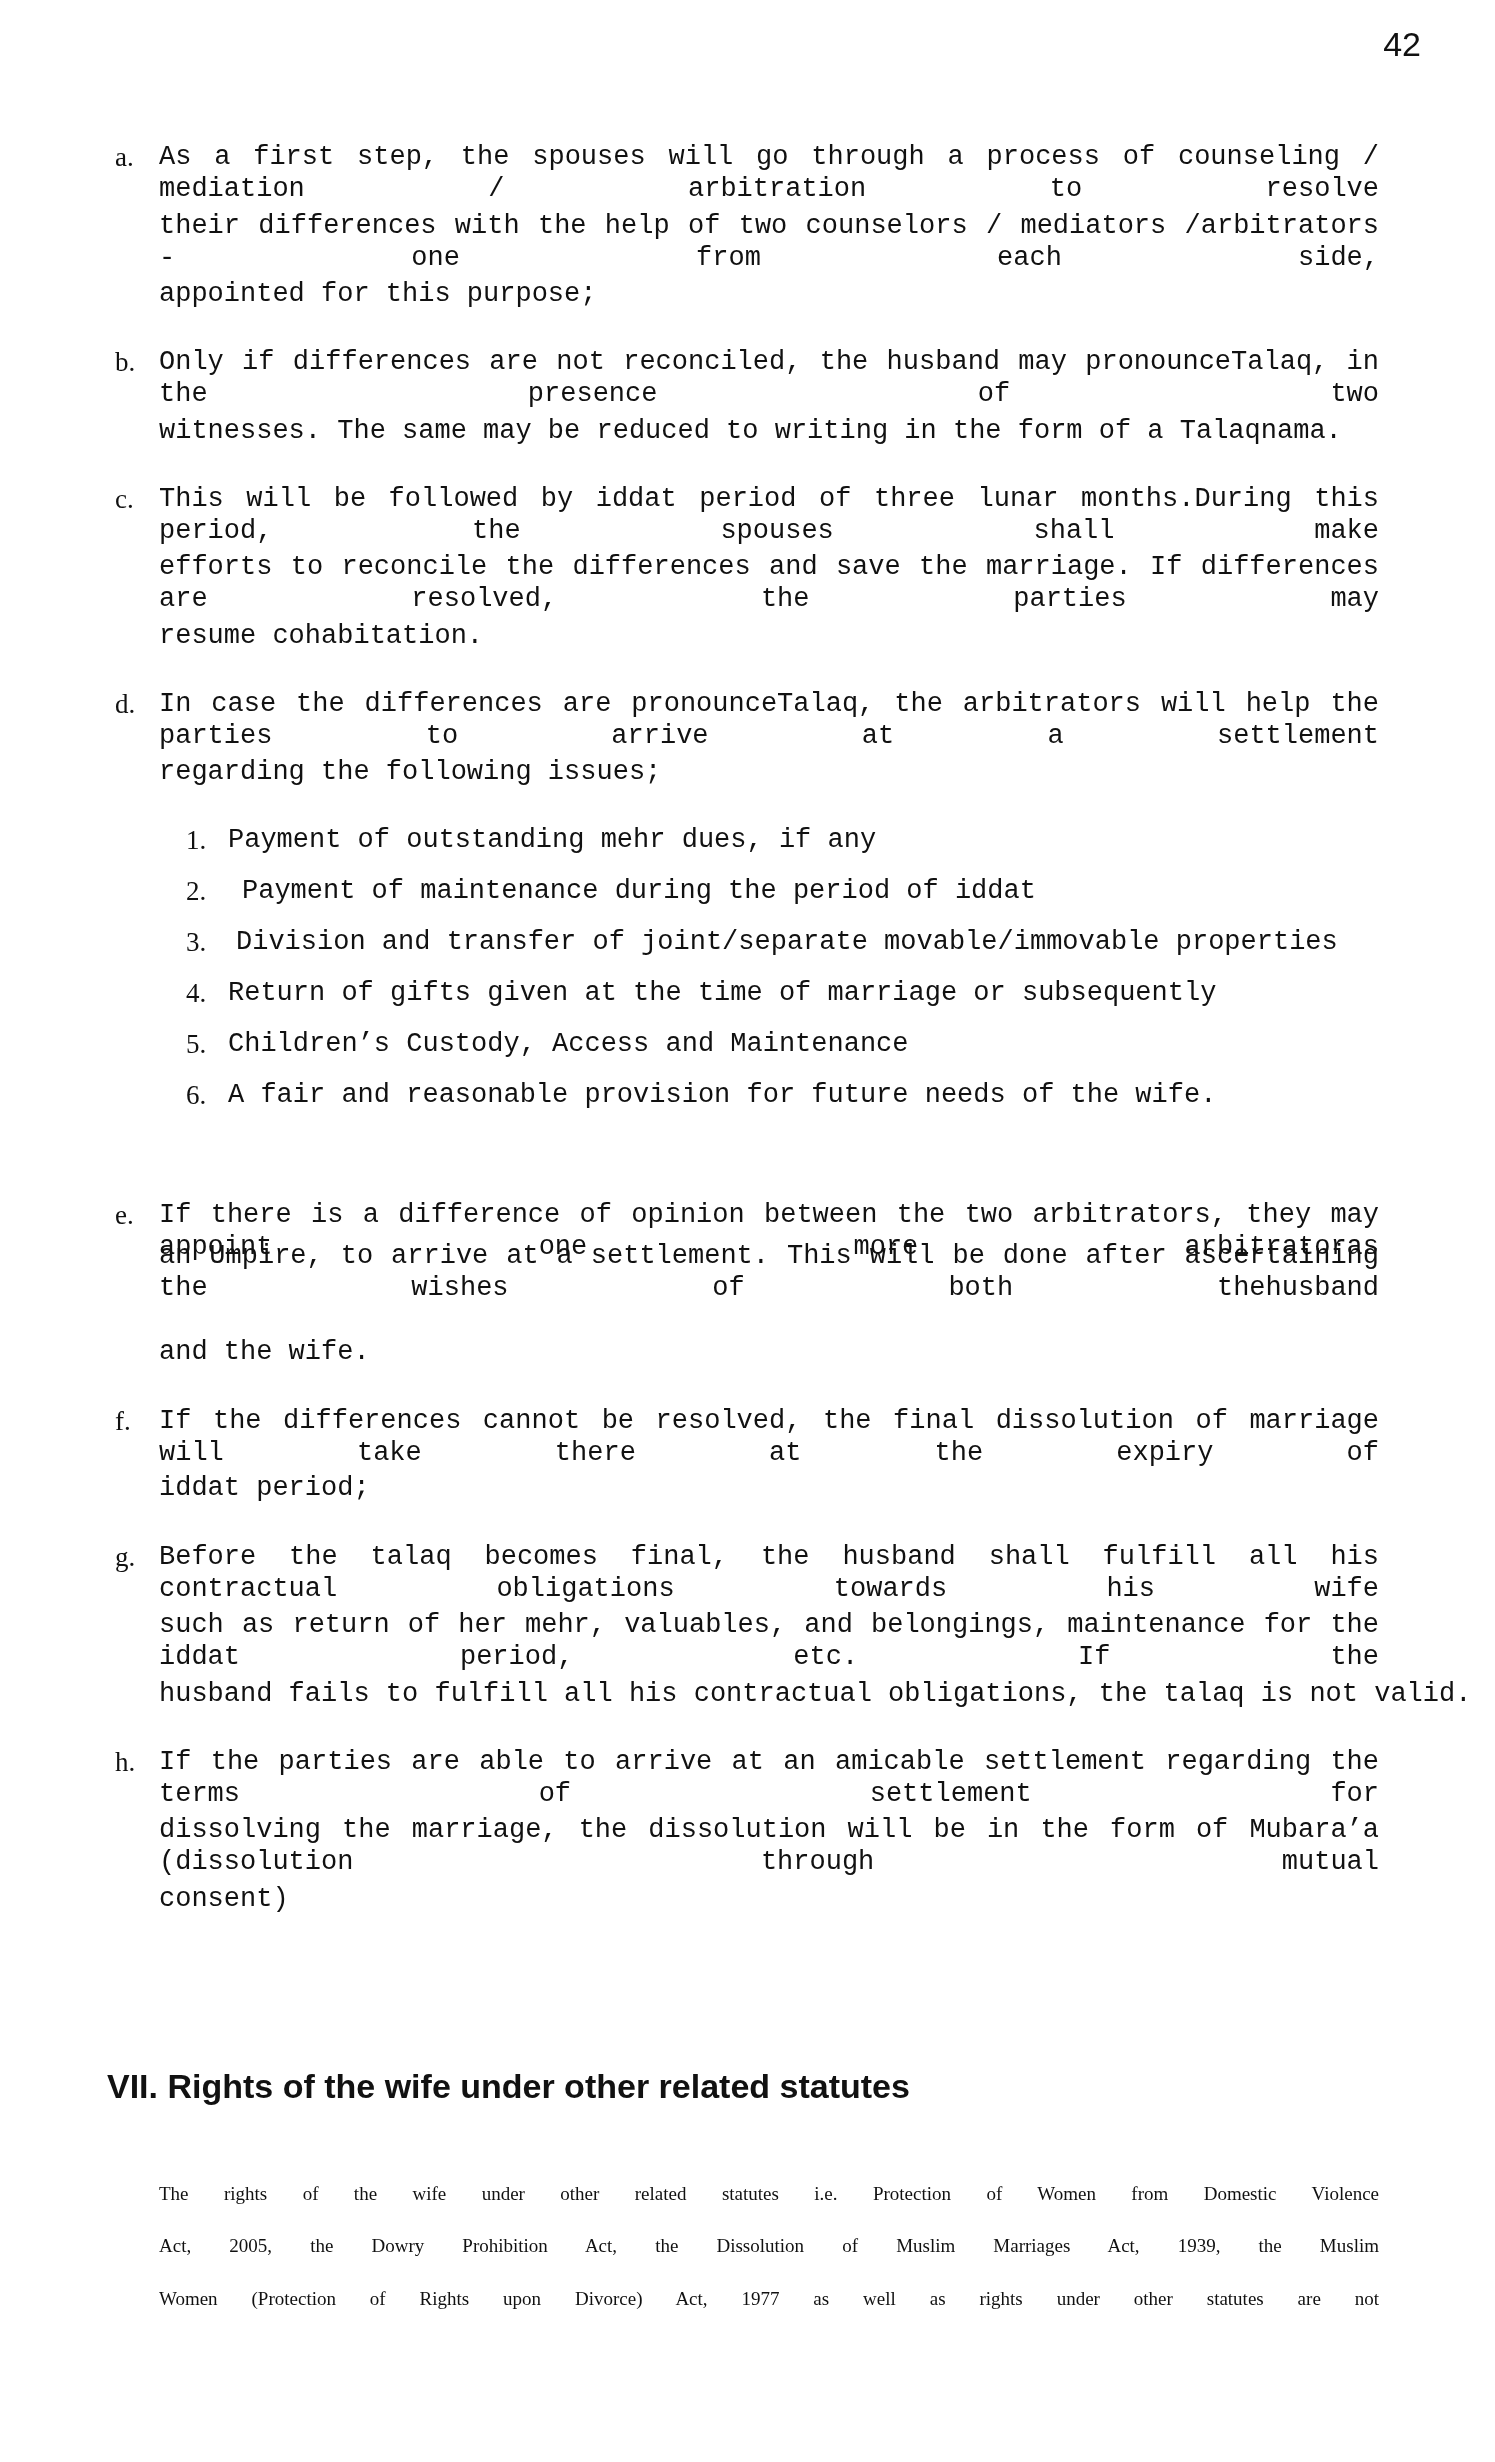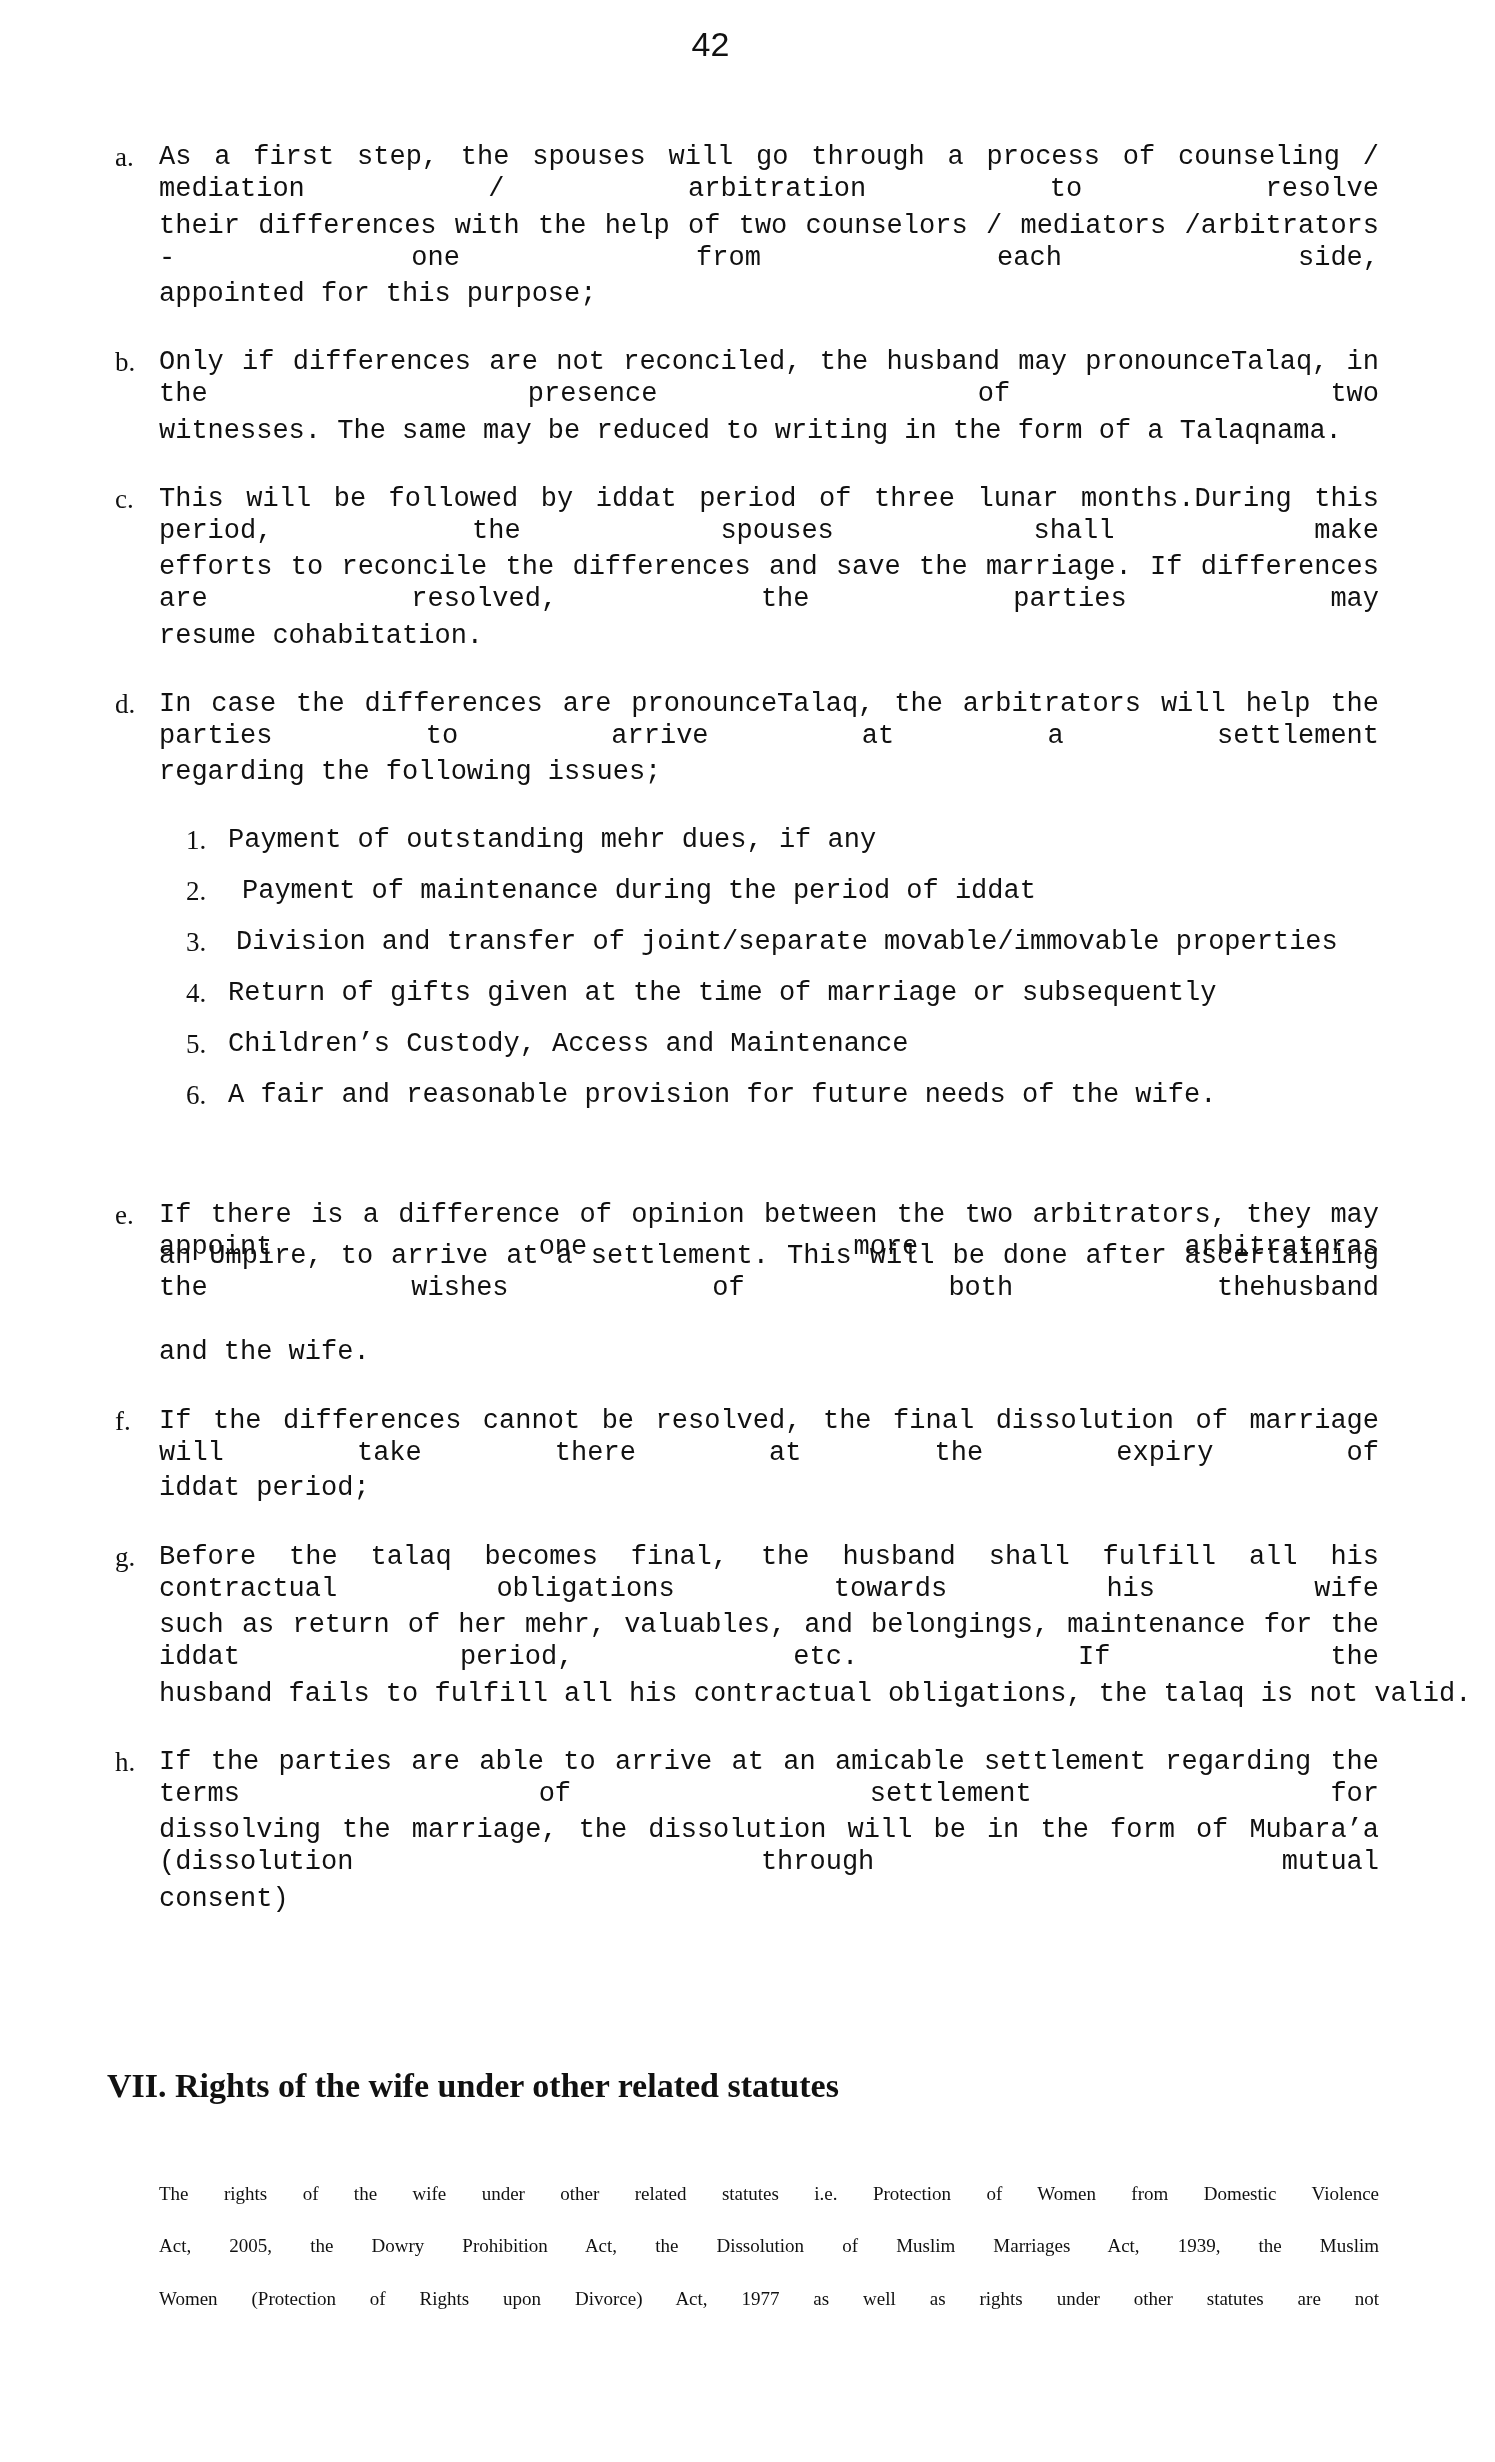--- a/index.html
+++ b/index.html
@@ -1,22 +1,22 @@
 <!DOCTYPE html>
 <html style="font-size:11.7px"><head>
 <meta charset="utf-8">
 <style>
   html, body { margin:0; padding:0; background:#ffffff; }
   body { width:1495px; height:2462px; position:relative; overflow:hidden; color:#111; }
-  .pn { position:absolute; left:0; width:1421px; top:26px; text-align:center;
+  .pn { position:absolute; left:0; width:1421px; top:26px; text-align:right;
         font-family:"Liberation Sans", sans-serif; font-size:34px; line-height:37px; }
   .ln { position:absolute; font-family:Liberation Mono, monospace; font-size:27px; line-height:32px; white-space:nowrap; }
   .j { text-align:justify; text-align-last:justify; white-space:normal; }
   .lbl { position:absolute; font-family:"Liberation Serif", serif; font-size:27px; line-height:32px; }
-  .h { position:absolute; left:107px; font-family:Liberation Serif, serif; font-weight:bold; font-size:34px; line-height:38px; }
+  .h { position:absolute; left:107px; font-family:Liberation Sans, sans-serif; font-weight:bold; font-size:34px; line-height:38px; }
   .pl { position:absolute; left:159px; width:1220px; font-family:"Liberation Serif", serif; font-size:19px; line-height:32px; }
 </style>
 </head>
 <body>
 
 <div class="pn">42</div>
 
 <div>
   <span class="lbl" style="left:115px;top:141px">a.</span>
   <div class="ln j" style="left:159px;width:1220px;top:141px">As a first step, the spouses will go through a process of counseling / mediation / arbitration to resolve</div>

